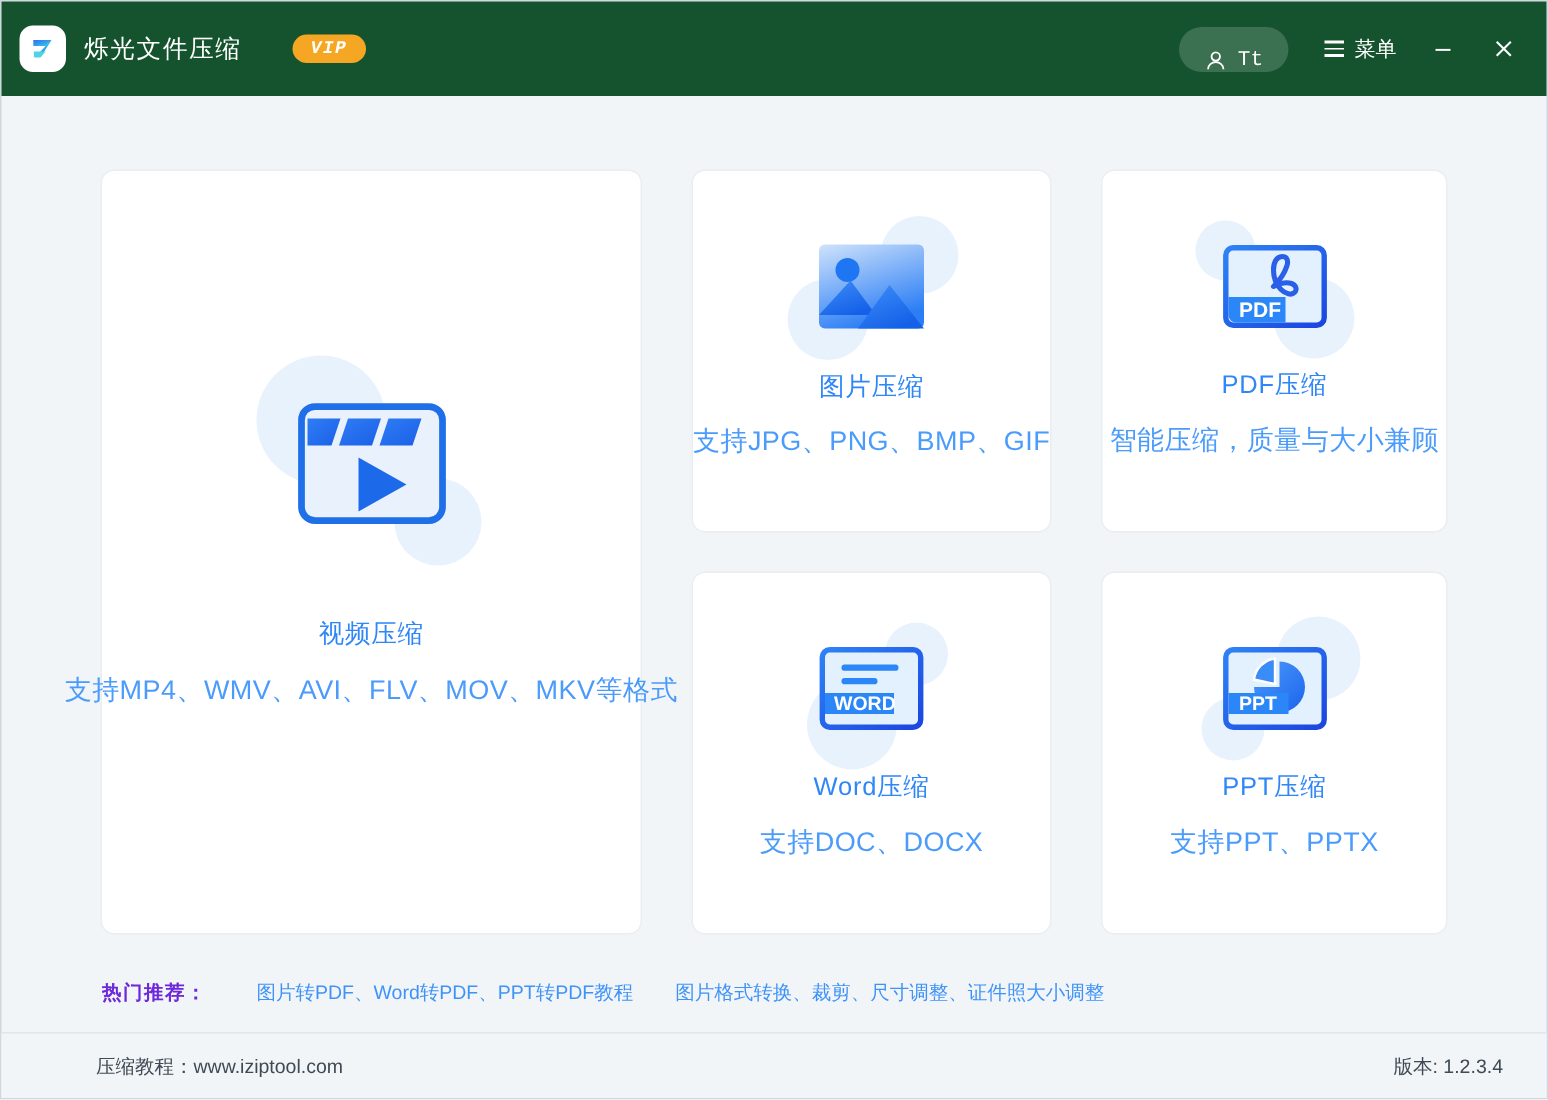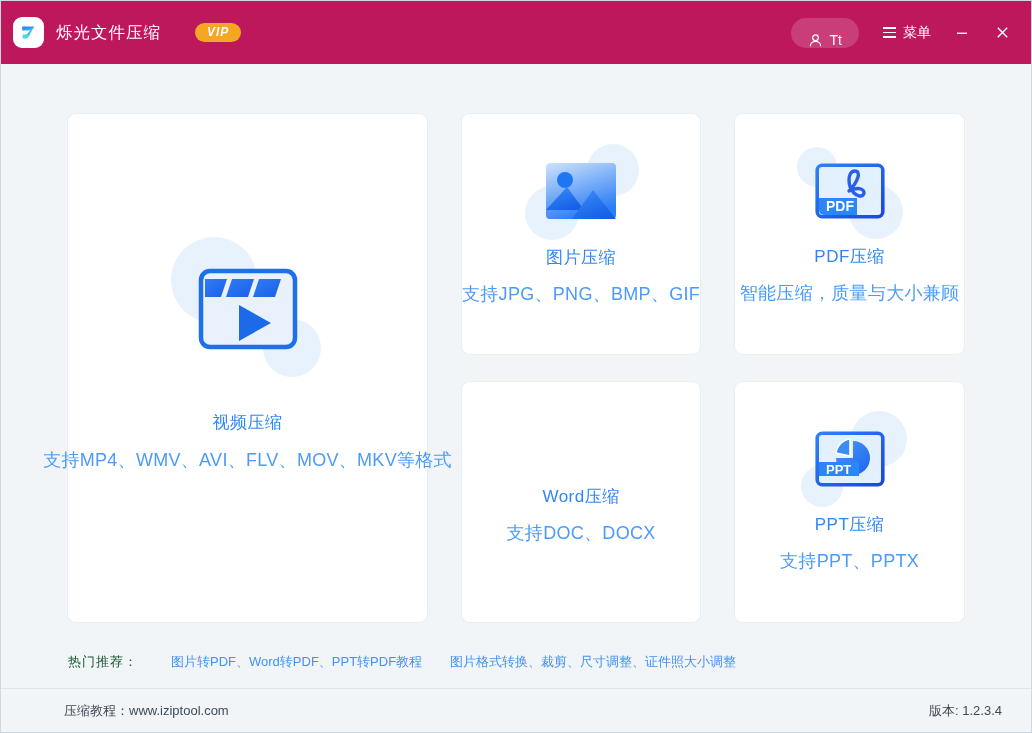--- a/index.html
+++ b/index.html
@@ -13,24 +13,25 @@
     position: relative;
     width: 1032px; height: 733px;
     background: #f2f5f7;
     border: 1px solid #cfd8de;
     display: flex; flex-direction: column;
   }
 
   
   .titlebar {
     height: 63px; flex: 0 0 63px;
-    background: #be185d;
+    background: #14532d;
     display: flex; align-items: center;
     padding: 0 14px 0 12px;
     position: relative;
+    font-family: Liberation Mono, monospace;
   }
   .brand { display: flex; align-items: center; gap: 12px; }
   .logo {
     width: 31px; height: 31px; border-radius: 9px;
     background: #ffffff;
     display: flex; align-items: center; justify-content: center;
     flex: 0 0 auto;
   }
   .logo svg { display: block; }
   .app-title {
@@ -130,21 +131,21 @@
 
   
   .hot-strip {
     position: absolute;
     left: 67px; right: 0; bottom: 0;
     height: 52px;
     display: flex; align-items: center;
     font-size: 13px;
     overflow: hidden;
   }
-  .hot-label { color: #14532d; font-weight: normal; letter-spacing: 1px; white-space: nowrap; }
+  .hot-label { color: #6d28d9; font-weight: bold; letter-spacing: 1px; white-space: nowrap; }
   .hot-link {
     color: #3f93f8; white-space: nowrap; cursor: pointer;
   }
   .hot-link.l1 { margin-left: 33px; }
   .hot-link.l2 { margin-left: 32px; }
   .hot-link.l3 { margin-left: 28px; }
 
   
   .footer {
     flex: 0 0 44px; height: 44px;
@@ -285,20 +286,37 @@
             <path d="M4 35 H42 V52 H9 a5 5 0 0 1 -5 -5 Z" fill="#2b86f7"></path>
             <text x="11" y="48" font-family="Liberation Sans, sans-serif" font-size="14" font-weight="bold" fill="#ffffff">PDF</text>
             <path d="M40 8 c3 0 4 3 3 6 c-1.5 5 -6 11 -9 14 c4 -2 9 -3 12 -2 c3 1 4 4 2 6 c-2 2 -6 1 -9 -2 c-3 -3 -5 -8 -5 -13 c0 -5 2 -9 6 -9 z" fill="none" stroke="#2a5fe8" stroke-width="3.4" stroke-linejoin="round"></path>
           </svg>
         </div>
         <div class="card-title">PDF压缩</div>
         <div class="card-sub">智能压缩，质量与大小兼顾</div>
       </div>
 
       <div class="card">
+        <div class="icon-wrap">
+          <span class="blob" style="width:42px;height:42px;right:-16px;top:-16px;"></span>
+          <span class="blob" style="width:60px;height:60px;left:-8px;bottom:-26px;"></span>
+          <svg width="70" height="56" viewBox="0 0 70 56">
+            <defs>
+              <linearGradient id="wStroke" x1="0" y1="0" x2="1" y2="1">
+                <stop offset="0" stop-color="#2e82f6"></stop>
+                  <stop offset="1" stop-color="#1b46e0"></stop>
+              </linearGradient>
+            </defs>
+            <rect x="2.2" y="2.2" width="65.6" height="51.6" rx="5" fill="#e3f0fd" stroke="url(#wStroke)" stroke-width="3.6"></rect>
+            <rect x="15" y="12" width="38" height="4.2" rx="2.1" fill="#2b86f7"></rect>
+            <rect x="15" y="21" width="24" height="4.2" rx="2.1" fill="#2b86f7"></rect>
+            <path d="M4 31 H50 V45 H4 Z" fill="#2b86f7"></path>
+            <text x="10" y="42.5" font-family="Liberation Sans, sans-serif" font-size="13" font-weight="bold" fill="#ffffff">WORD</text>
+          </svg>
+        </div>
         <div class="card-title">Word压缩</div>
         <div class="card-sub">支持DOC、DOCX</div>
       </div>
 
       <div class="card">
         <div class="icon-wrap">
           <span class="blob" style="width:56px;height:56px;right:-22px;top:-20px;"></span>
           <span class="blob" style="width:42px;height:42px;left:-14px;bottom:-20px;"></span>
           <svg width="70" height="56" viewBox="0 0 70 56">
             <defs>

